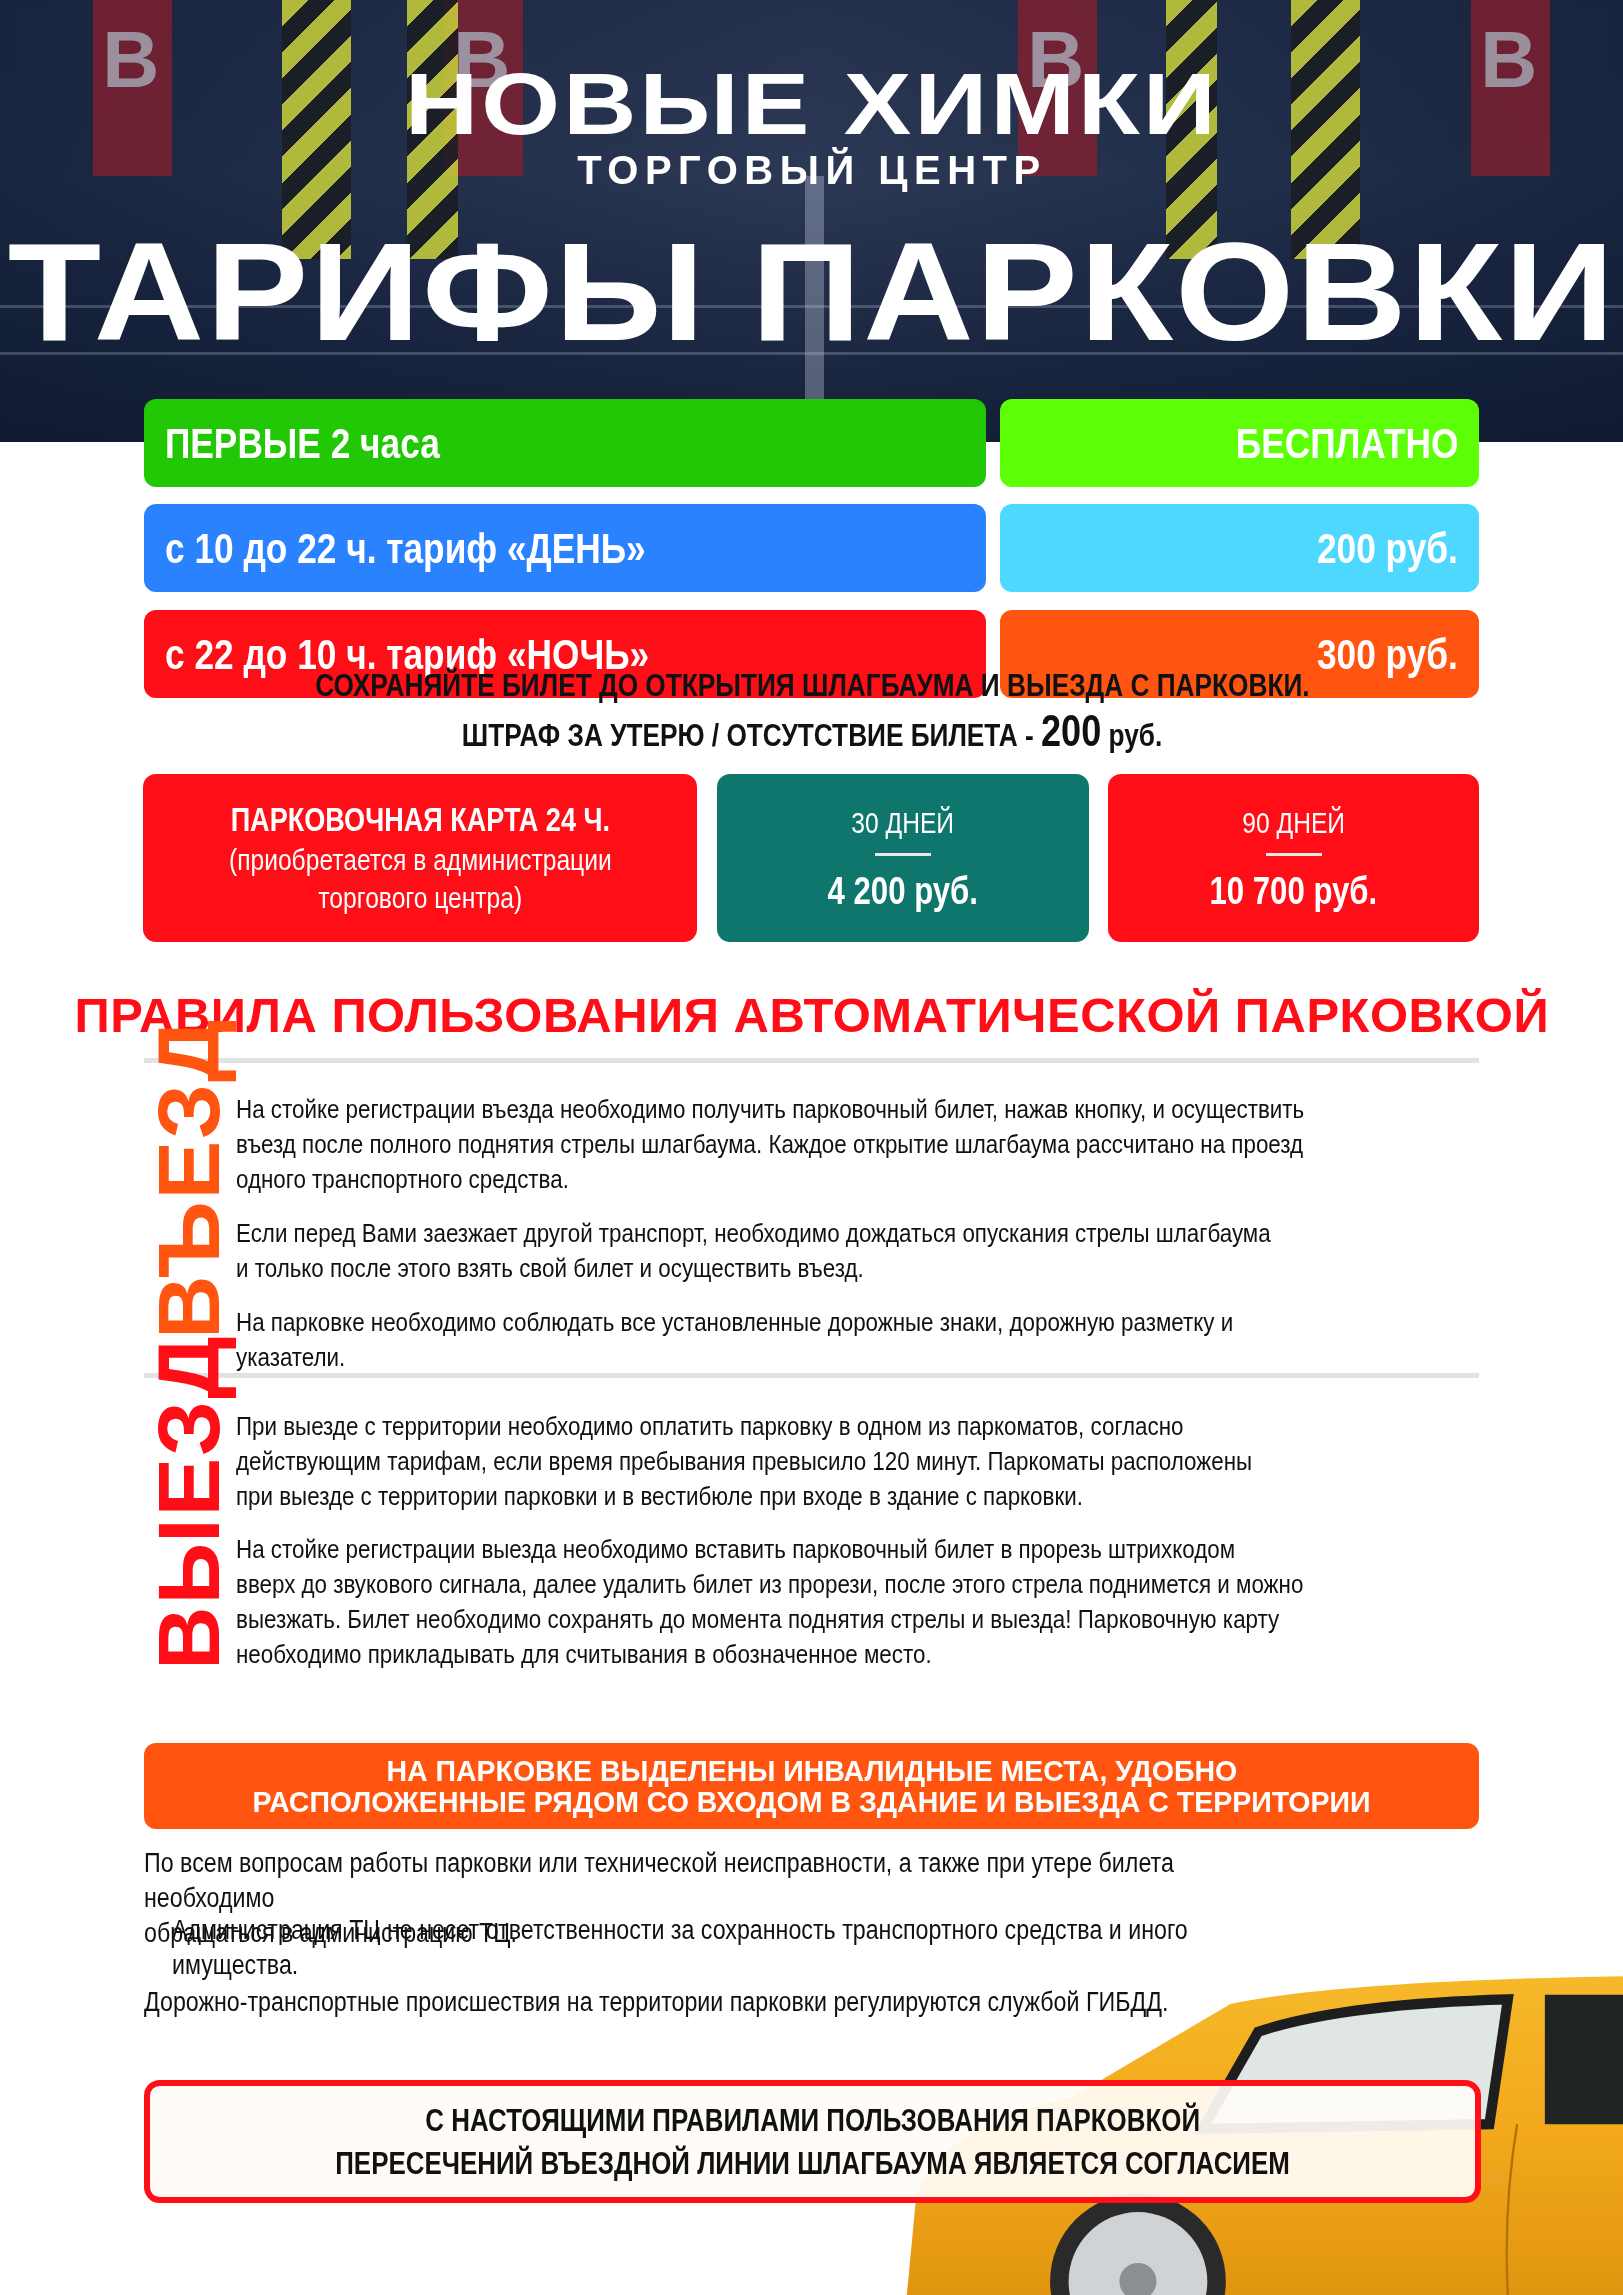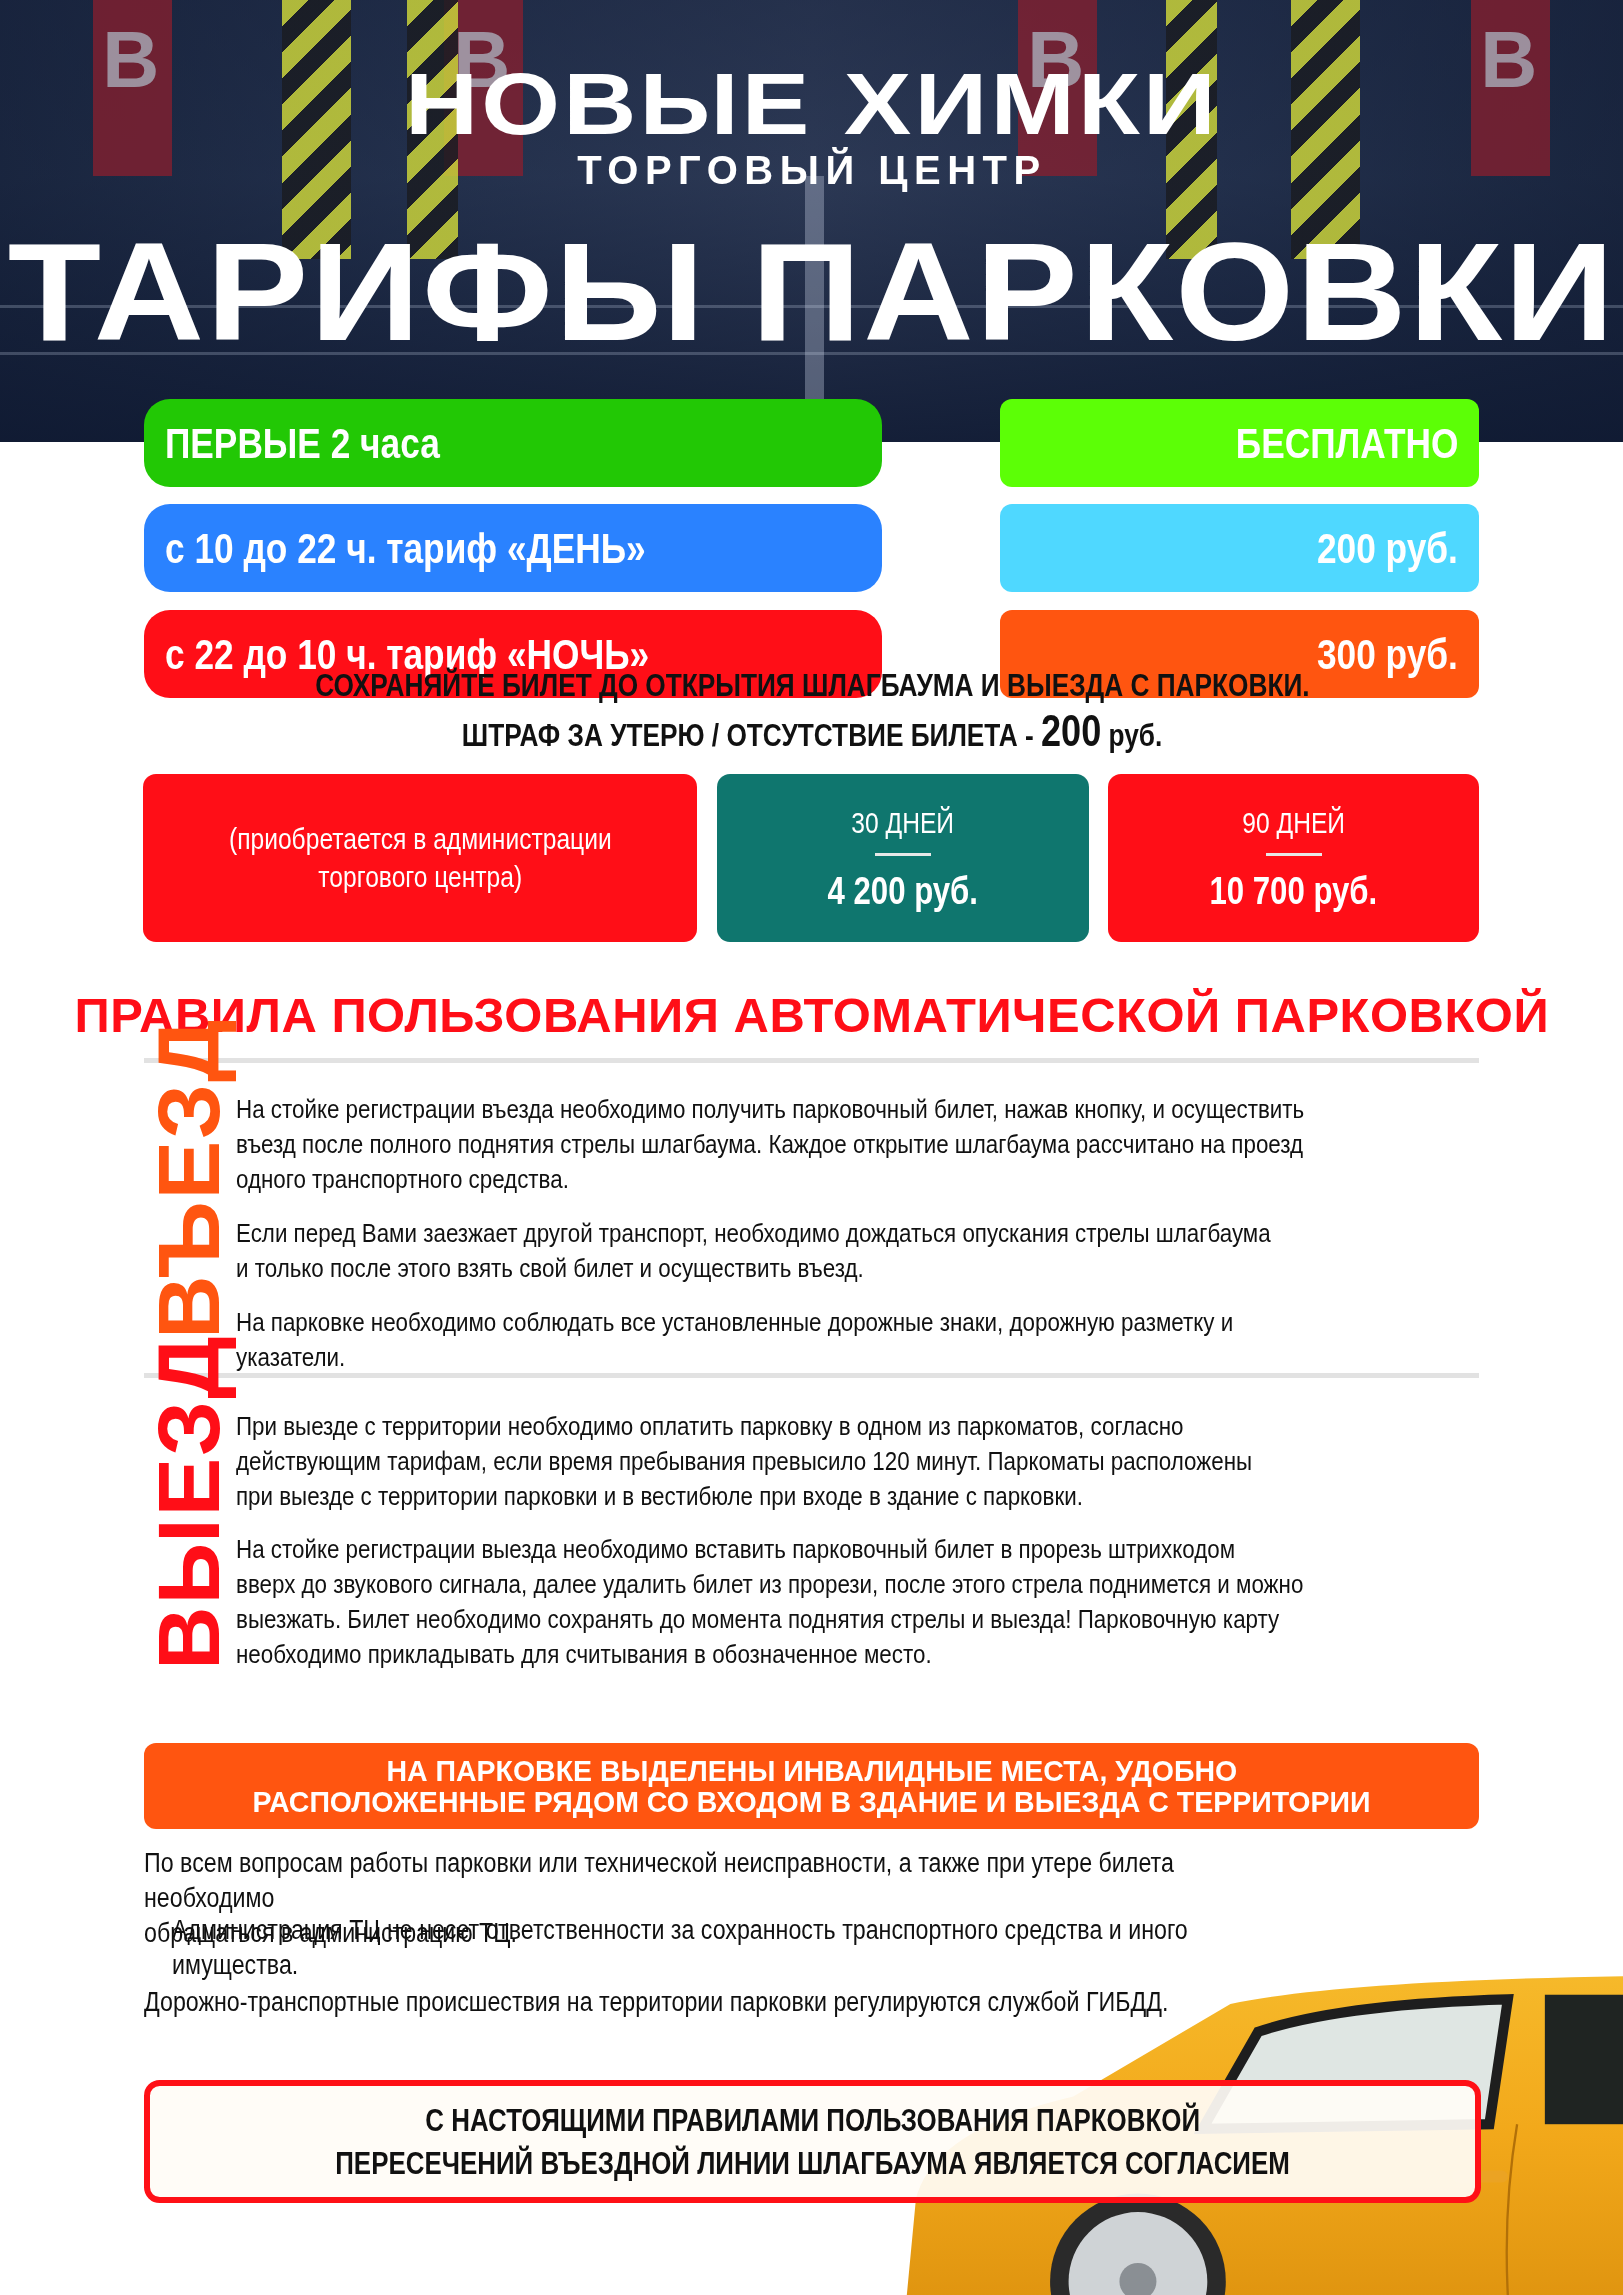--- a/index.html
+++ b/index.html
@@ -25,21 +25,21 @@
   #title-brand { position:absolute; left:0; top:60px; width:1624px; text-align:center;
     color:#fff; font-weight:700; font-size:88px; letter-spacing:2.8px; line-height:1; transform:scaleX(1.15); }
   #title-sub { position:absolute; left:0; top:150px; width:1624px; text-align:center;
     color:#fff; font-weight:700; font-size:40px; letter-spacing:6.5px; line-height:1; }
   #title-main { position:absolute; left:0; top:222px; width:1624px; text-align:center;
     color:#fff; font-weight:700; font-size:139px; line-height:1; letter-spacing:1.9px; transform:scaleX(1.1); }
 
   
   .tbox { position:absolute; border-radius:12px; color:#fff; font-weight:700; font-size:43px;
     display:flex; align-items:center; box-sizing:border-box; }
-  .tbox.left { left:144px; width:738px; padding-left:21px;border-radius:26px; }
+  .tbox.left { left:144px; width:842px; padding-left:21px; }
   .tbox.right { left:1000px; width:479px; padding-right:21px; justify-content:flex-end; }
   .tbox span { transform:scaleX(0.82); transform-origin:left center; white-space:nowrap; }
   .tbox.right span { transform-origin:right center; }
 
   
   #notice { position:absolute; left:0; top:662px; width:1624px; text-align:center; font-weight:700; }
   #notice .l1 { font-size:32px; line-height:46px; }
   #notice .l2 { font-size:32px; line-height:46px; }
   #notice .big { font-size:44px; }
   #notice span.sq { display:inline-block; transform:scaleX(0.82); }
@@ -131,20 +131,21 @@
     <span>300 руб.</span>
   </div>
 </div>
 
 <div id="notice">
   <div class="l1"><span class="sq">СОХРАНЯЙТЕ БИЛЕТ  ДО ОТКРЫТИЯ ШЛАГБАУМА И ВЫЕЗДА С ПАРКОВКИ.</span></div>
   <div class="l2"><span class="sq"><span>ШТРАФ ЗА УТЕРЮ / ОТСУТСТВИЕ БИЛЕТА - </span><span class="big">200</span><span> руб.</span></span></div>
 </div>
 
 <div class="card" style="left:143px; width:554px; background:#FF0E17;">
+  <div class="t"><span class="sq">ПАРКОВОЧНАЯ КАРТА 24 Ч.</span></div>
   <div class="s"><span class="sq">(приобретается в администрации</span></div>
   <div class="s"><span class="sq">торгового центра)</span></div>
 </div>
 <div class="card" style="left:717px; width:372px; background:#0f766e;">
   <div class="s"><span class="sq">30 ДНЕЙ</span></div>
   <div class="dash"></div>
   <div class="price"><span class="sq">4 200 руб.</span></div>
 </div>
 <div class="card" style="left:1108px; width:371px; background:#FF0E17;">
   <div class="s"><span class="sq">90 ДНЕЙ</span></div>

